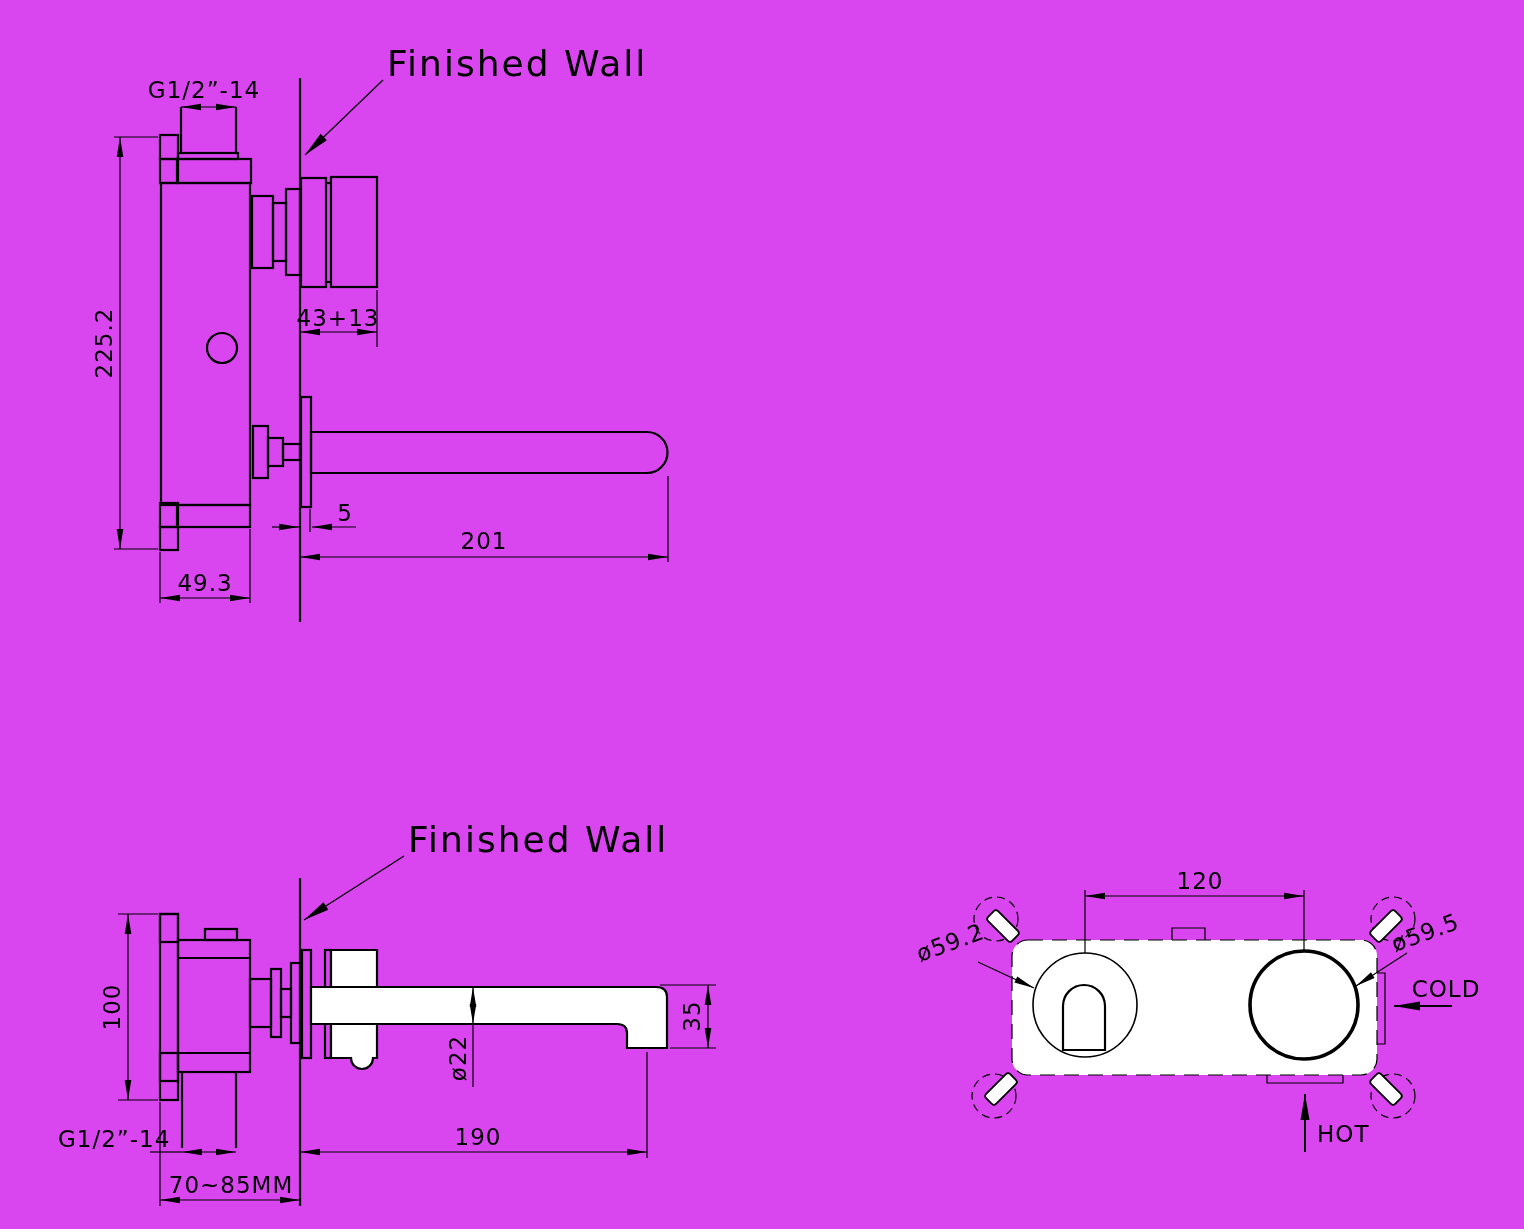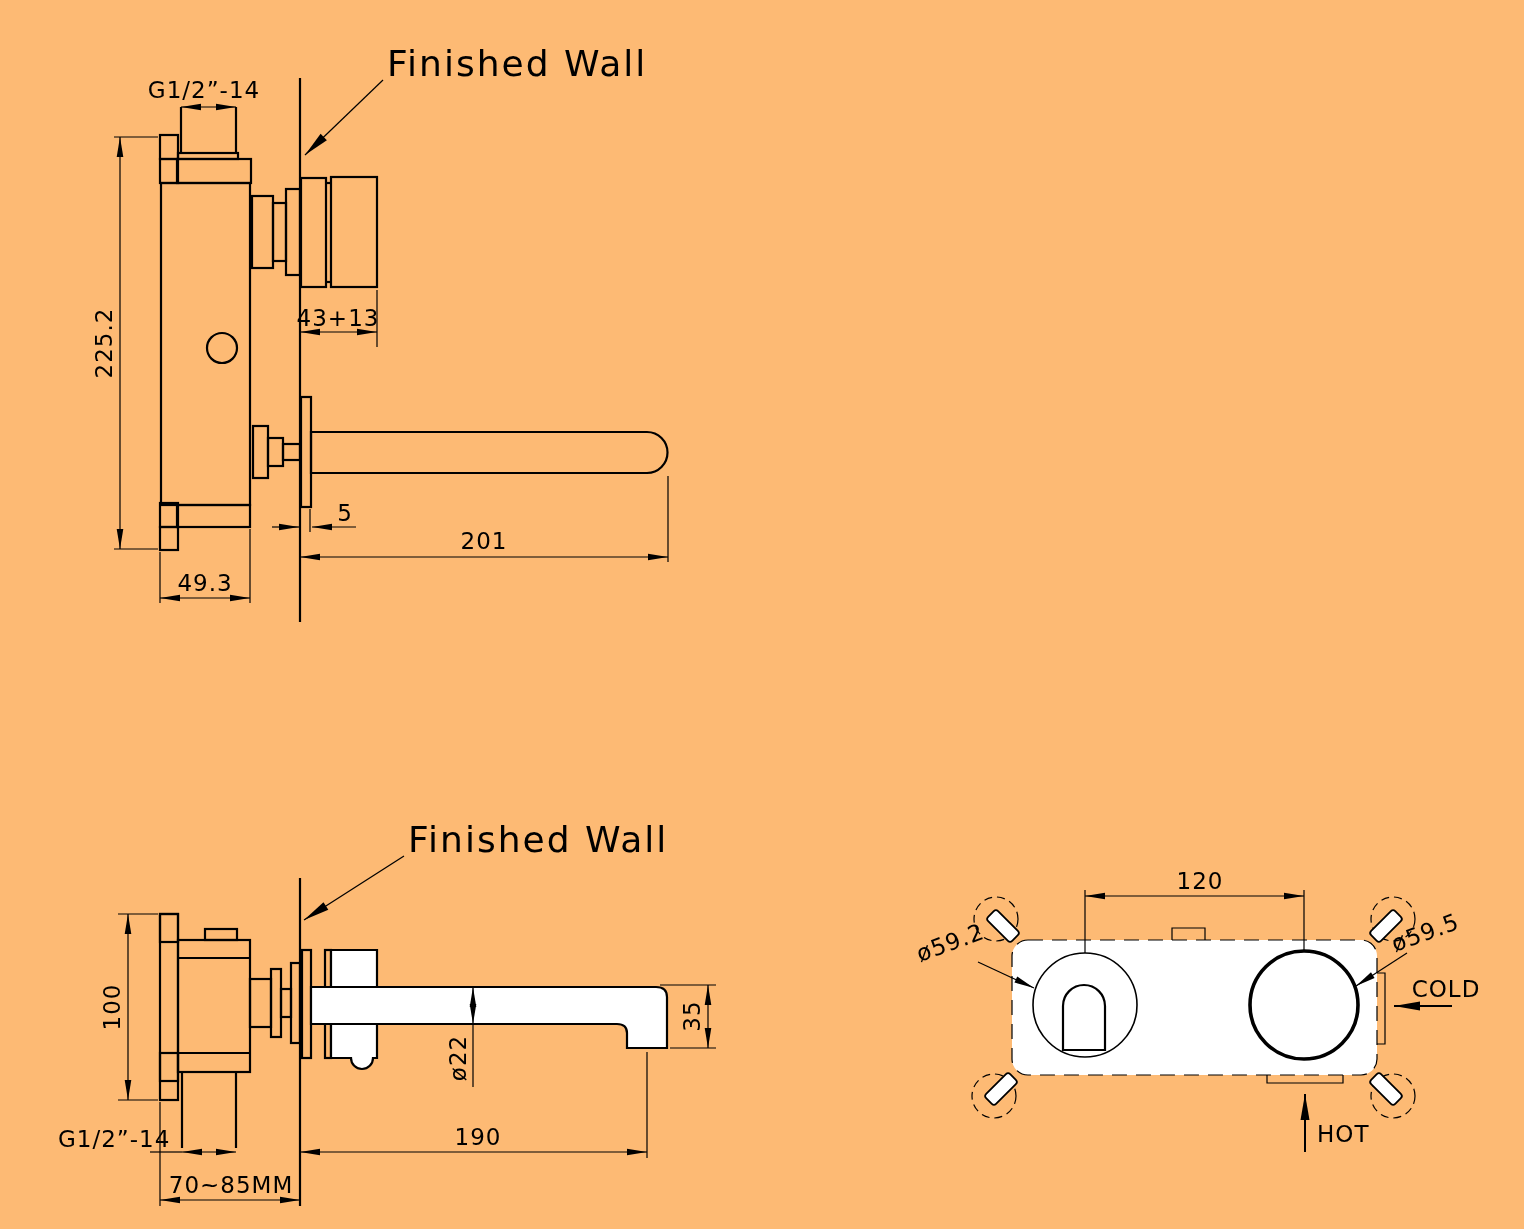--- a/index.html
+++ b/index.html
@@ -1,16 +1,16 @@
 <!DOCTYPE html>
 <html><head>
 <meta charset="utf-8">
 <style>
   html,body{margin:0;padding:0;background:#ffffff;}
-  .stage{width:1524px;height:1229px;position:relative;background:#fdba74;overflow:hidden;}
+  .stage{width:1524px;height:1229px;position:relative;background:#d946ef;overflow:hidden;}
   svg{display:block;}
   .o{stroke:#000;stroke-width:2.2;fill:none;stroke-linecap:butt;stroke-linejoin:miter;}
   .t{stroke:#000;stroke-width:1.2;fill:none;stroke-linecap:butt;}
   .b{stroke:#000;stroke-width:3.6;fill:none;}
   .c15{stroke:#000;stroke-width:1.6;fill:none;}
   .wf{fill:#fff;stroke:#000;stroke-width:2.2;}
   .dash{stroke-dasharray:15 9;}
   .dash2{stroke-dasharray:8 5;}
   text{fill:#000;font-family:"DejaVu Sans","Liberation Sans",sans-serif;}
   .big{font-size:36px;letter-spacing:2px;}

